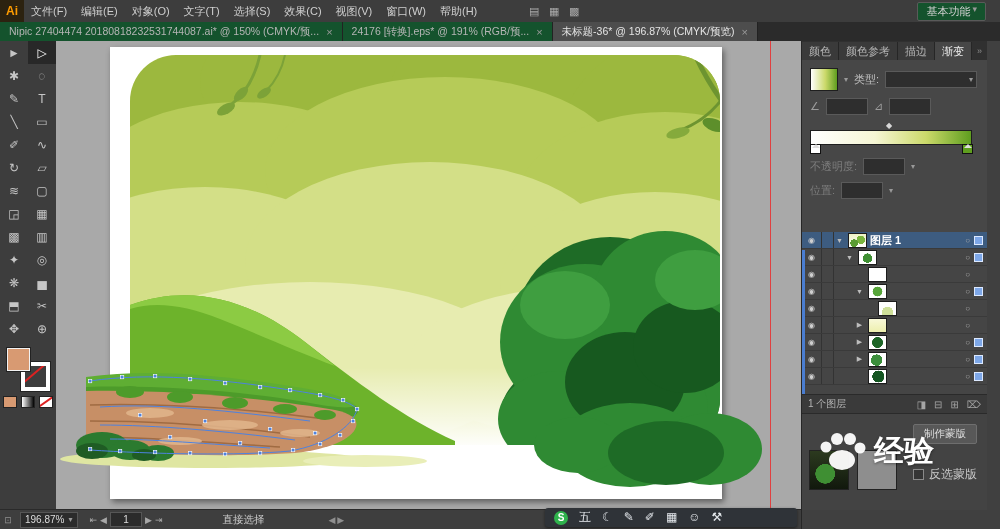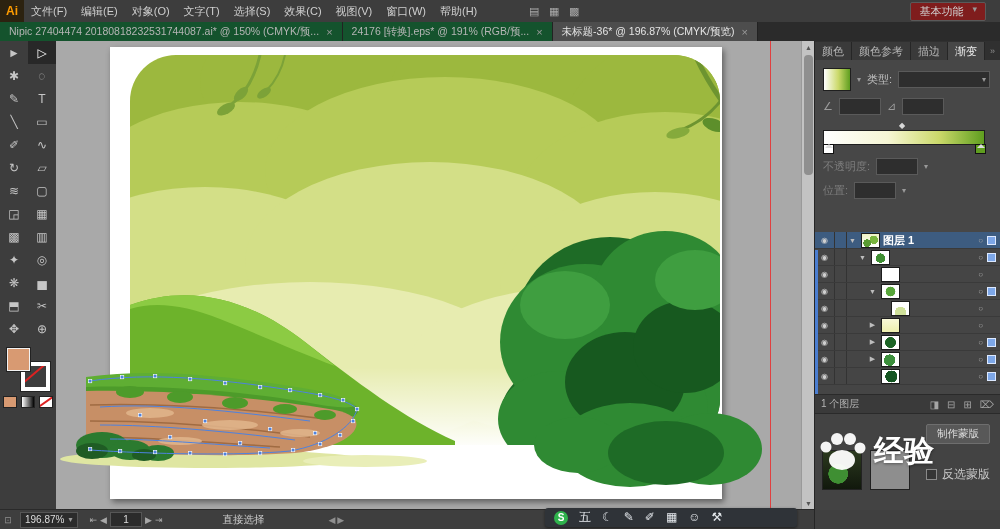--- a/index.html
+++ b/index.html
@@ -6,22 +6,22 @@
   .app{position:relative;width:1000px;height:529px;overflow:hidden;background:#404040;
        font-family:"Liberation Sans",sans-serif;-webkit-font-smoothing:antialiased;}
   
   .menubar{position:absolute;left:0;top:0;width:1000px;height:22px;background:#3d3d3d;
            border-bottom:1px solid #2a2a2a;display:flex;align-items:center;color:#cfcfcf;font-size:11px;}
   .ai-logo{width:24px;height:22px;background:#2c2210;color:#ff9c00;font-weight:bold;font-size:12px;
            display:flex;align-items:center;justify-content:center;flex:none;}
   .menu-item{padding:0 7px;line-height:22px;cursor:default;white-space:nowrap;}
   .mb-spacer{flex:1;}
   .mb-icon{width:20px;text-align:center;color:#a8a8a8;font-size:11px;}
-  .workspace{border:1px solid #5a5a5a;background:#7f1d1d;padding:1px 8px;margin-right:14px;
-             display:flex;gap:9px;align-items:flex-start;border-radius:2px;font-size:11px;}
+  .workspace{border:1px solid #5a5a5a;background:#14532d;padding:1px 8px;margin-right:14px;
+             display:flex;gap:2px;align-items:flex-start;border-radius:2px;font-size:11px;}
   .workspace .chev{font-size:9px;color:#999;}
   
   .tabbar{position:absolute;left:0;top:22px;width:1000px;height:19px;background:#2b2b2b;display:flex;}
   .doctab{display:flex;align-items:center;gap:7px;background:#14532d;border-right:1px solid #222;
           color:#b5b5b5;font-size:10.5px;padding:0 9px;max-width:330px;white-space:nowrap;overflow:hidden;}
   .doctab.active{background:#4d4d4d;color:#e4e4e4;}
   .doctab .x{color:#9a9a9a;font-size:11px;flex:none;}
   
   .toolbar{position:absolute;left:0;top:41px;bottom:19px;width:56px;background:#3d3d3d;
            border-right:1px solid #2a2a2a;}
@@ -64,21 +64,21 @@
             display:flex;align-items:center;justify-content:center;font-size:10px;}
   .toolname{margin-left:56px;color:#c9c9c9;font-size:10.5px;}
   .sb-scroll{margin-left:60px;display:flex;gap:2px;color:#8f8f8f;font-size:9px;}
   
   .ime{position:absolute;left:545px;bottom:2px;width:234px;height:19px;background:#2f3338;border-radius:3px;
        display:flex;align-items:center;gap:11px;padding:0 9px;box-shadow:0 1px 3px rgba(0,0,0,.5);z-index:30;}
   .ime .slogo{width:14px;height:14px;border-radius:50%;background:#2fb24c;color:#fff;font-size:10px;font-weight:bold;
               display:flex;align-items:center;justify-content:center;}
   .ime .it{color:#e6eaee;font-size:12px;line-height:19px;}
   
-  .dock{position:absolute;right:0;top:41px;bottom:0;width:185px;background:#404040;border-left:1px solid #262626;}
+  .dock{position:absolute;right:13px;top:41px;bottom:0;width:185px;background:#404040;border-left:1px solid #262626;}
   .ptabs{height:19px;background:#303030;display:flex;align-items:flex-end;}
   .ptab{padding:0 7px;line-height:18px;font-size:11px;color:#b3b3b3;background:#3a3a3a;border-right:1px solid #262626;white-space:nowrap;}
   .ptab.active{background:#474747;color:#ececec;}
   .ptabs .sp{flex:1;}
   .ptabs .pm{color:#8e8e8e;font-size:9px;padding:0 5px;line-height:18px;}
   .panel-body{background:#474747;color:#c5c5c5;font-size:11px;}
   
   .gradient-body{height:172px;position:relative;padding:8px 8px 0 8px;box-sizing:border-box;}
   .g-row{display:flex;align-items:center;gap:6px;margin-bottom:7px;}
   .g-thumb{width:26px;height:21px;border:1px solid #1f1f1f;

